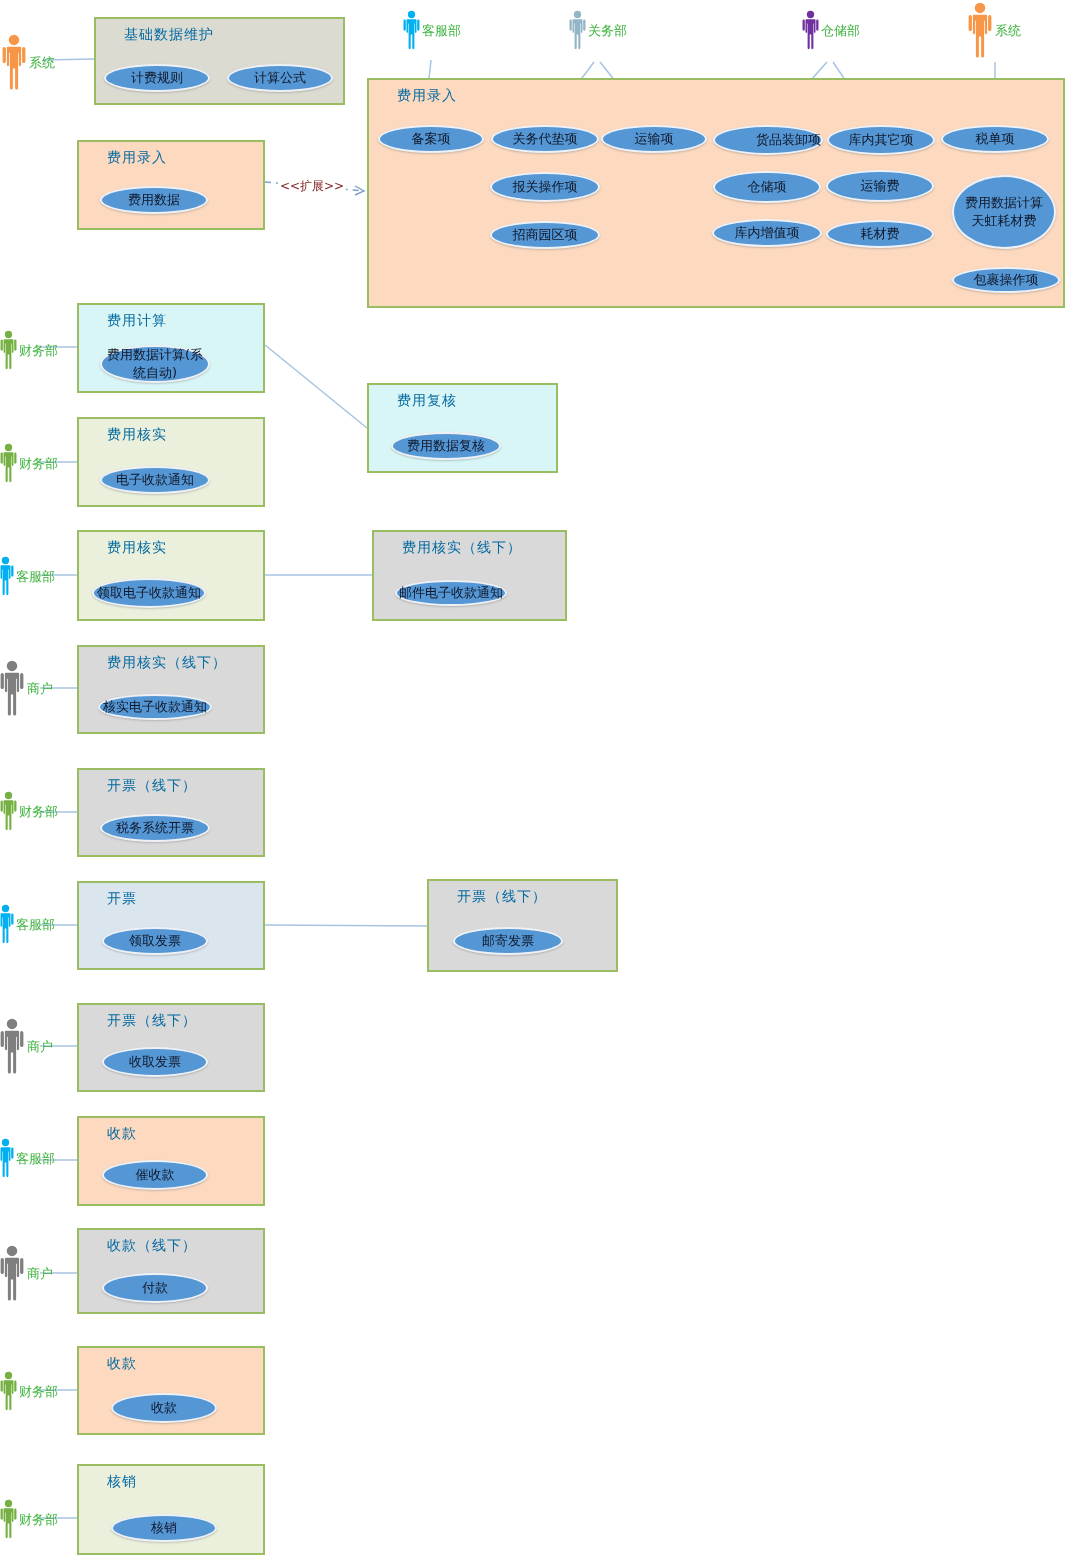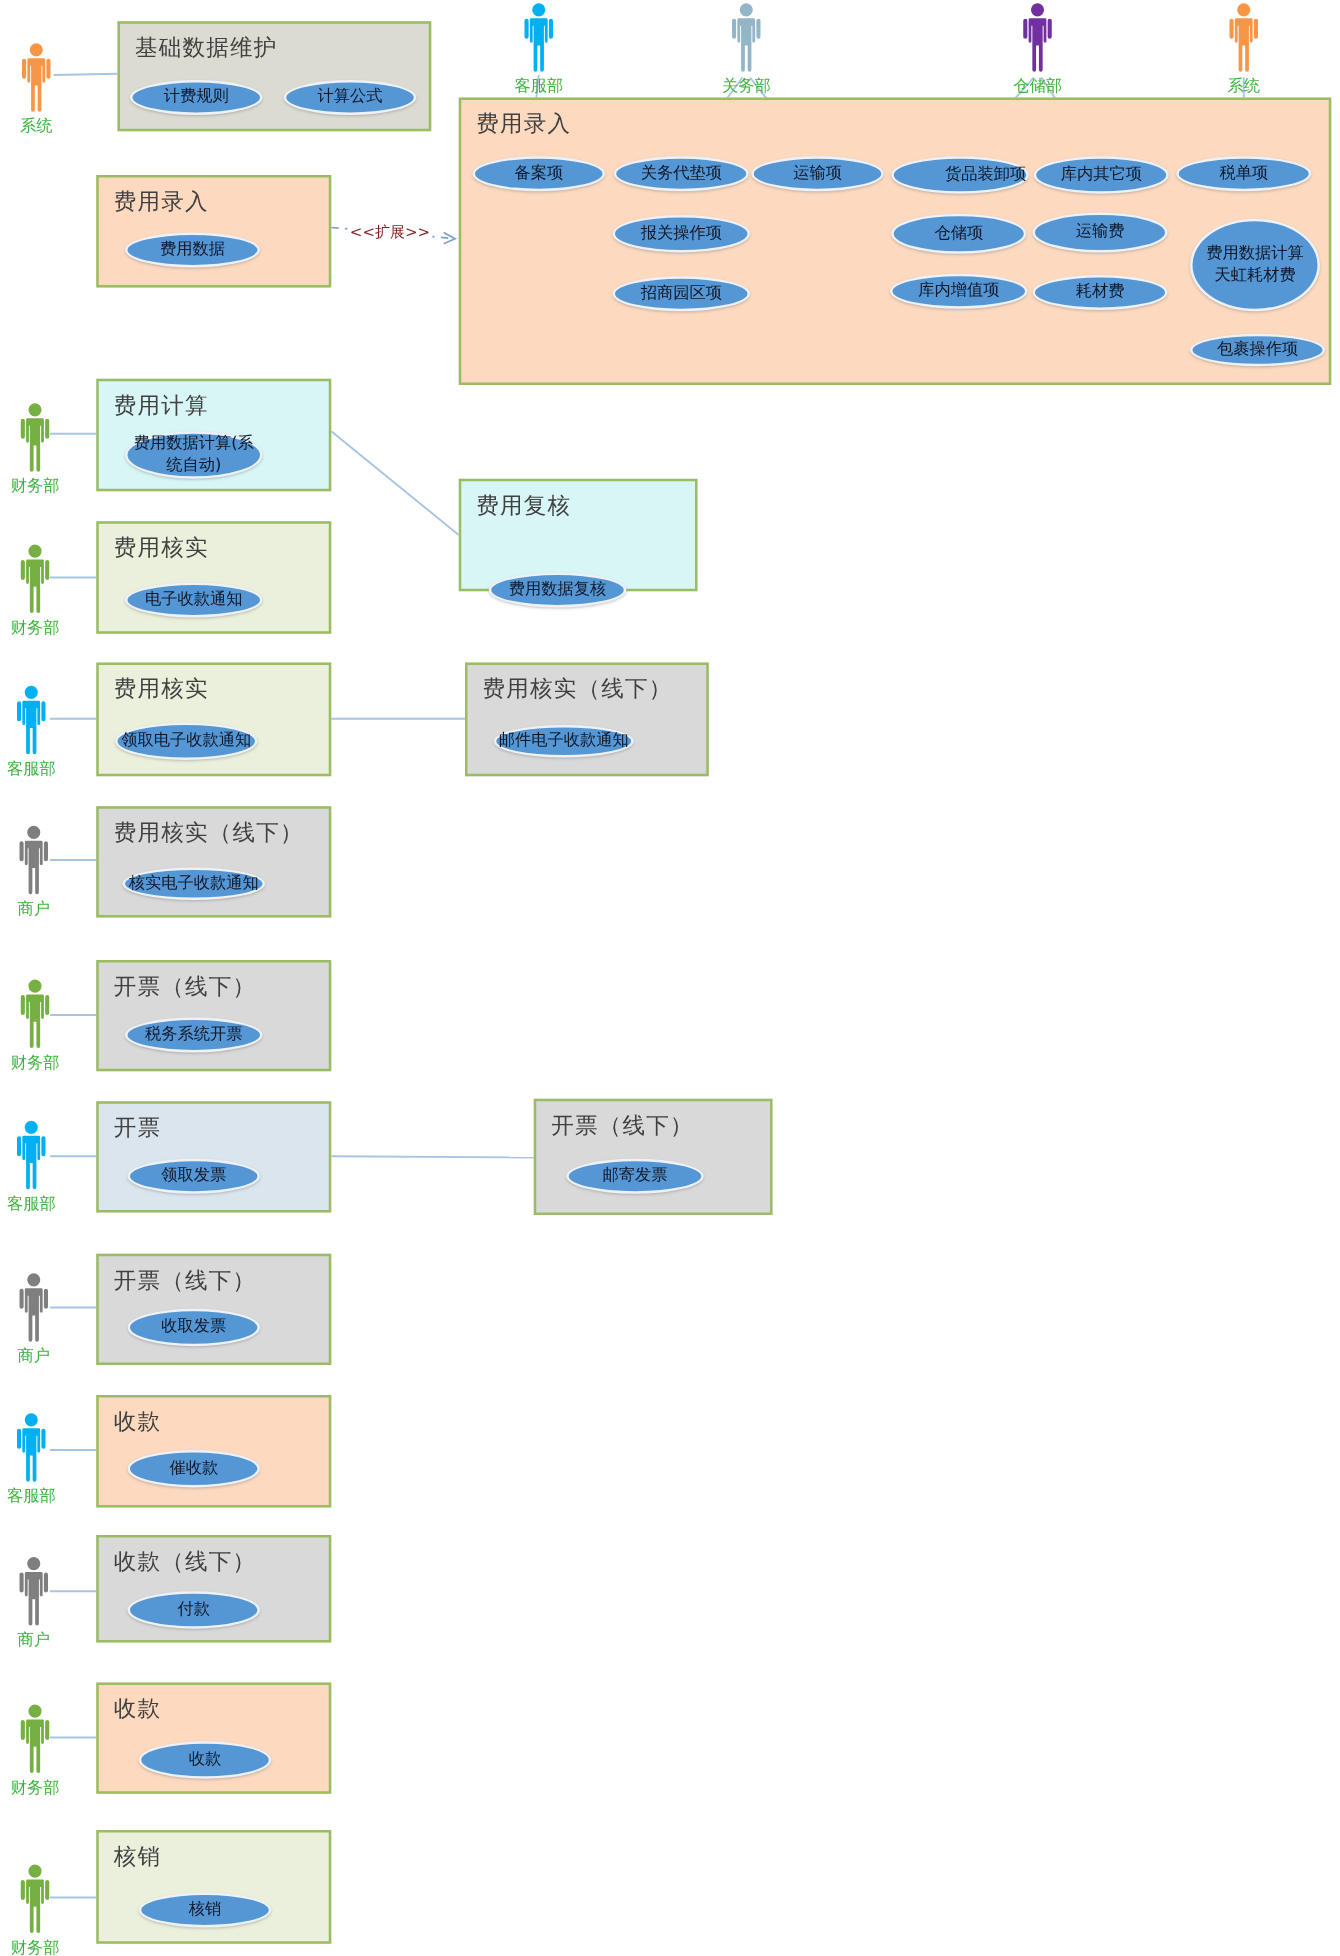--- a/index.html
+++ b/index.html
@@ -1,34 +1,34 @@
 <!DOCTYPE html>
 <html><head>
 <meta charset="utf-8">
 <style>
   html,body{margin:0;padding:0;background:#ffffff;}
   body{font-family:"DejaVu Sans","Liberation Sans",sans-serif;}
   #diagram{position:relative;width:1072px;height:1565px;background:#ffffff;overflow:hidden;}
   svg#wires{position:absolute;left:0;top:0;width:1072px;height:1565px;pointer-events:none;}
 
   .pkg{position:absolute;border:2px solid #9bbd62;box-sizing:border-box;}
-  .pkg-title{position:absolute;top:7px;left:12px;font-size:18px;color:#404040;letter-spacing:1px;white-space:nowrap;}
+  .pkg-title{position:absolute;top:7px;left:28px;font-size:14px;color:#0369a1;letter-spacing:1px;white-space:nowrap;}
   .bg-warmgray{background:#dbdbd2;}
   .bg-peach{background:#fcd9bf;}
   .bg-cyan{background:#d8f6f6;}
   .bg-green{background:#eaf0dc;}
   .bg-gray{background:#d9d9d9;}
   .bg-blue{background:#dbe5ee;text-align:center;}
 
   .uc{position:absolute;background:#5597d4;border:2px solid #eef1f6;border-radius:50%;
       color:#0f172a;display:flex;flex-direction:column;align-items:center;justify-content:center;
       font-size:13px;line-height:1.35;text-align:center;box-sizing:border-box;
       box-shadow:0 1px 2px rgba(110,110,110,.35);white-space:nowrap;}
 
-  .actor{position:absolute;display:flex;flex-direction:column;align-items:center;}
+  .actor{position:absolute;display:flex;flex-direction:row;align-items:center;}
   .actor-label{font-size:13px;color:#3cb23c;margin-top:2px;white-space:nowrap;}
 
   .extend-label{position:absolute;font-size:12px;color:#7f1d1d;background:#ffffff;
       padding:0 2px;white-space:nowrap;transform:translate(-50%,-50%);}
 </style>
 </head>
 <body>
 
 <div id="diagram">
   <svg id="wires">
@@ -157,21 +157,21 @@
       <span>费用数据计算</span>
       <span>天虹耗材费</span>
     </div>
     <div class="uc" style="left: 952px; top: 267px; width: 108px; height: 26px;">
       <span>包裹操作项</span>
     </div>
     <div class="uc" style="left: 100px; top: 345px; width: 110px; height: 38px;">
       <span>费用数据计算(系</span>
       <span>统自动)</span>
     </div>
-    <div class="uc" style="left: 391px; top: 458px; width: 110px; height: 28px;">
+    <div class="uc" style="left: 391px; top: 432px; width: 110px; height: 28px;">
       <span>费用数据复核</span>
     </div>
     <div class="uc" style="left: 100px; top: 466px; width: 110px; height: 28px;">
       <span>电子收款通知</span>
     </div>
     <div class="uc" style="left: 92px; top: 578px; width: 114px; height: 30px;">
       <span>领取电子收款通知</span>
     </div>
     <div class="uc" style="left: 395px; top: 580px; width: 112px; height: 26px;">
       <span>邮件电子收款通知</span>

